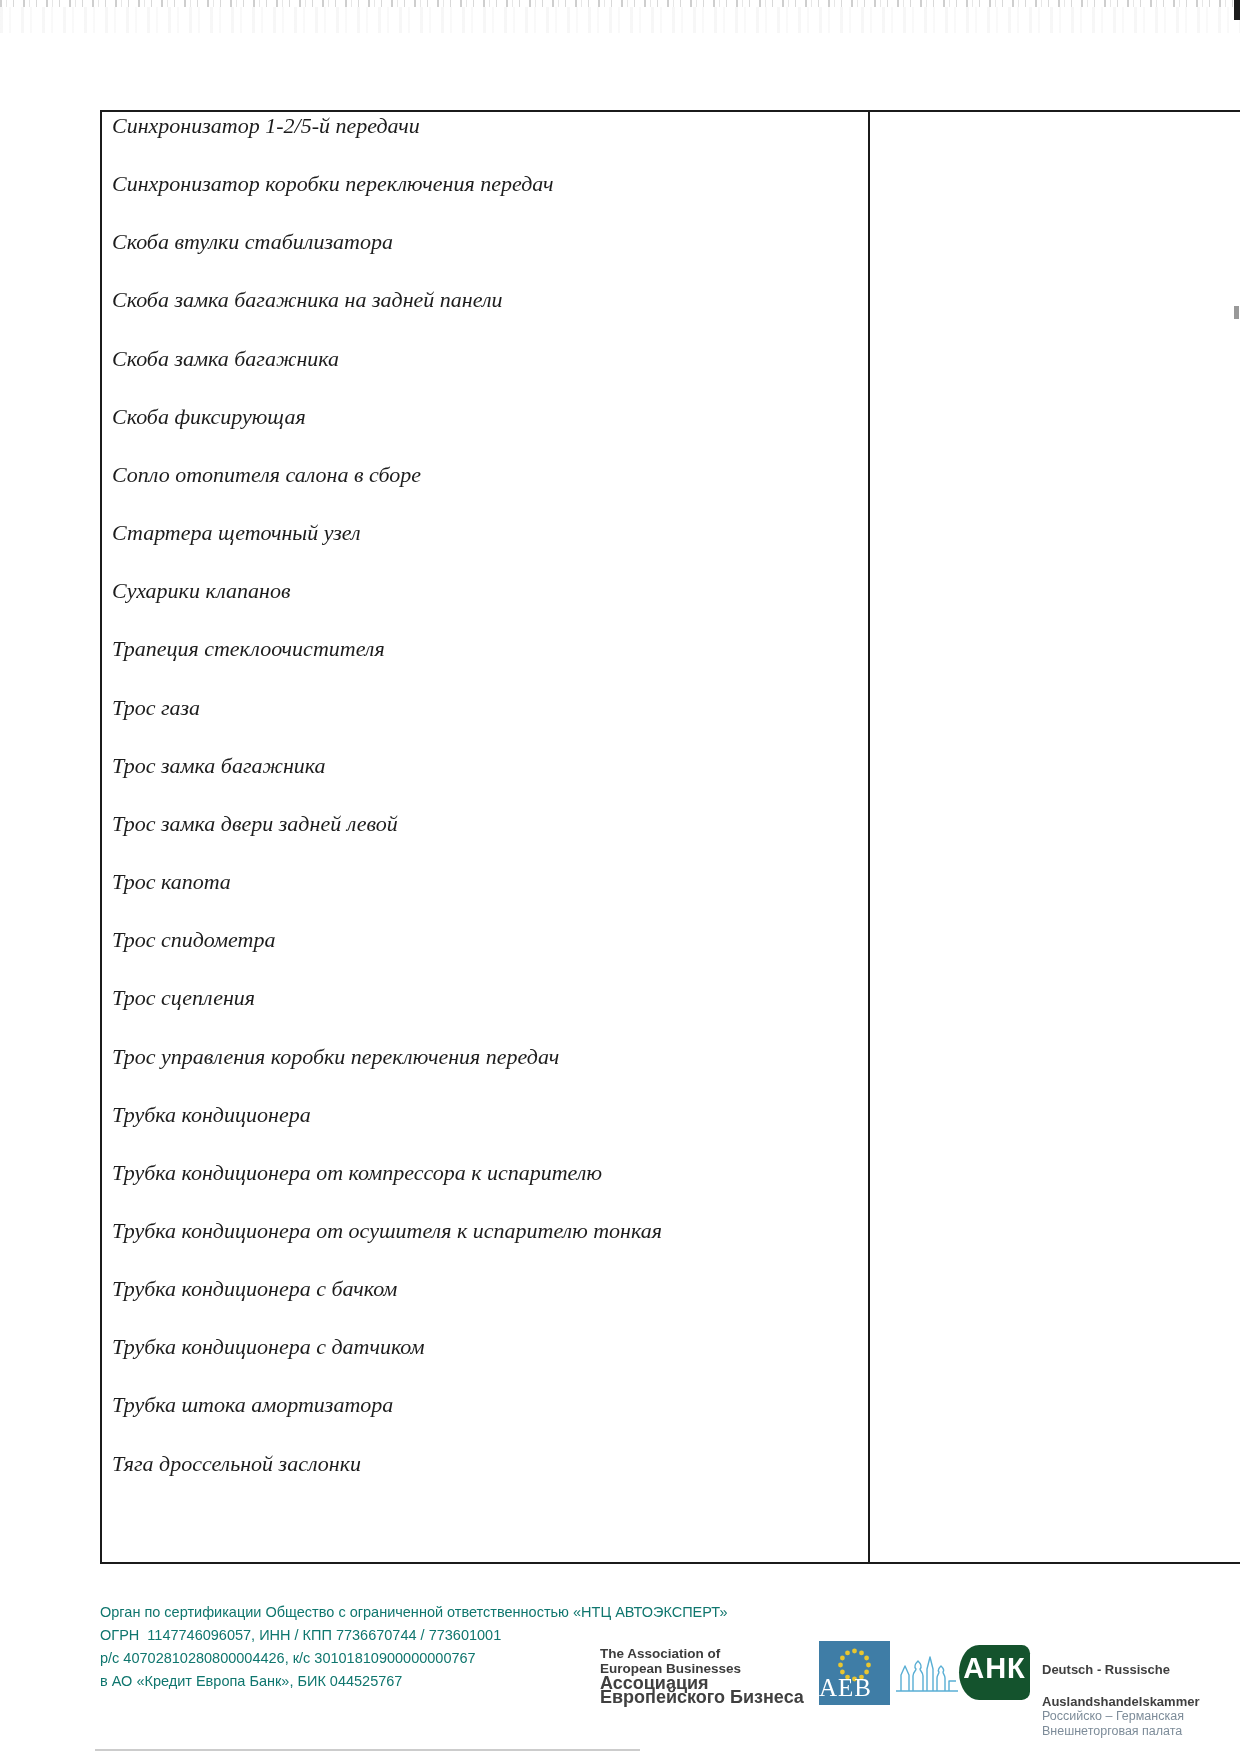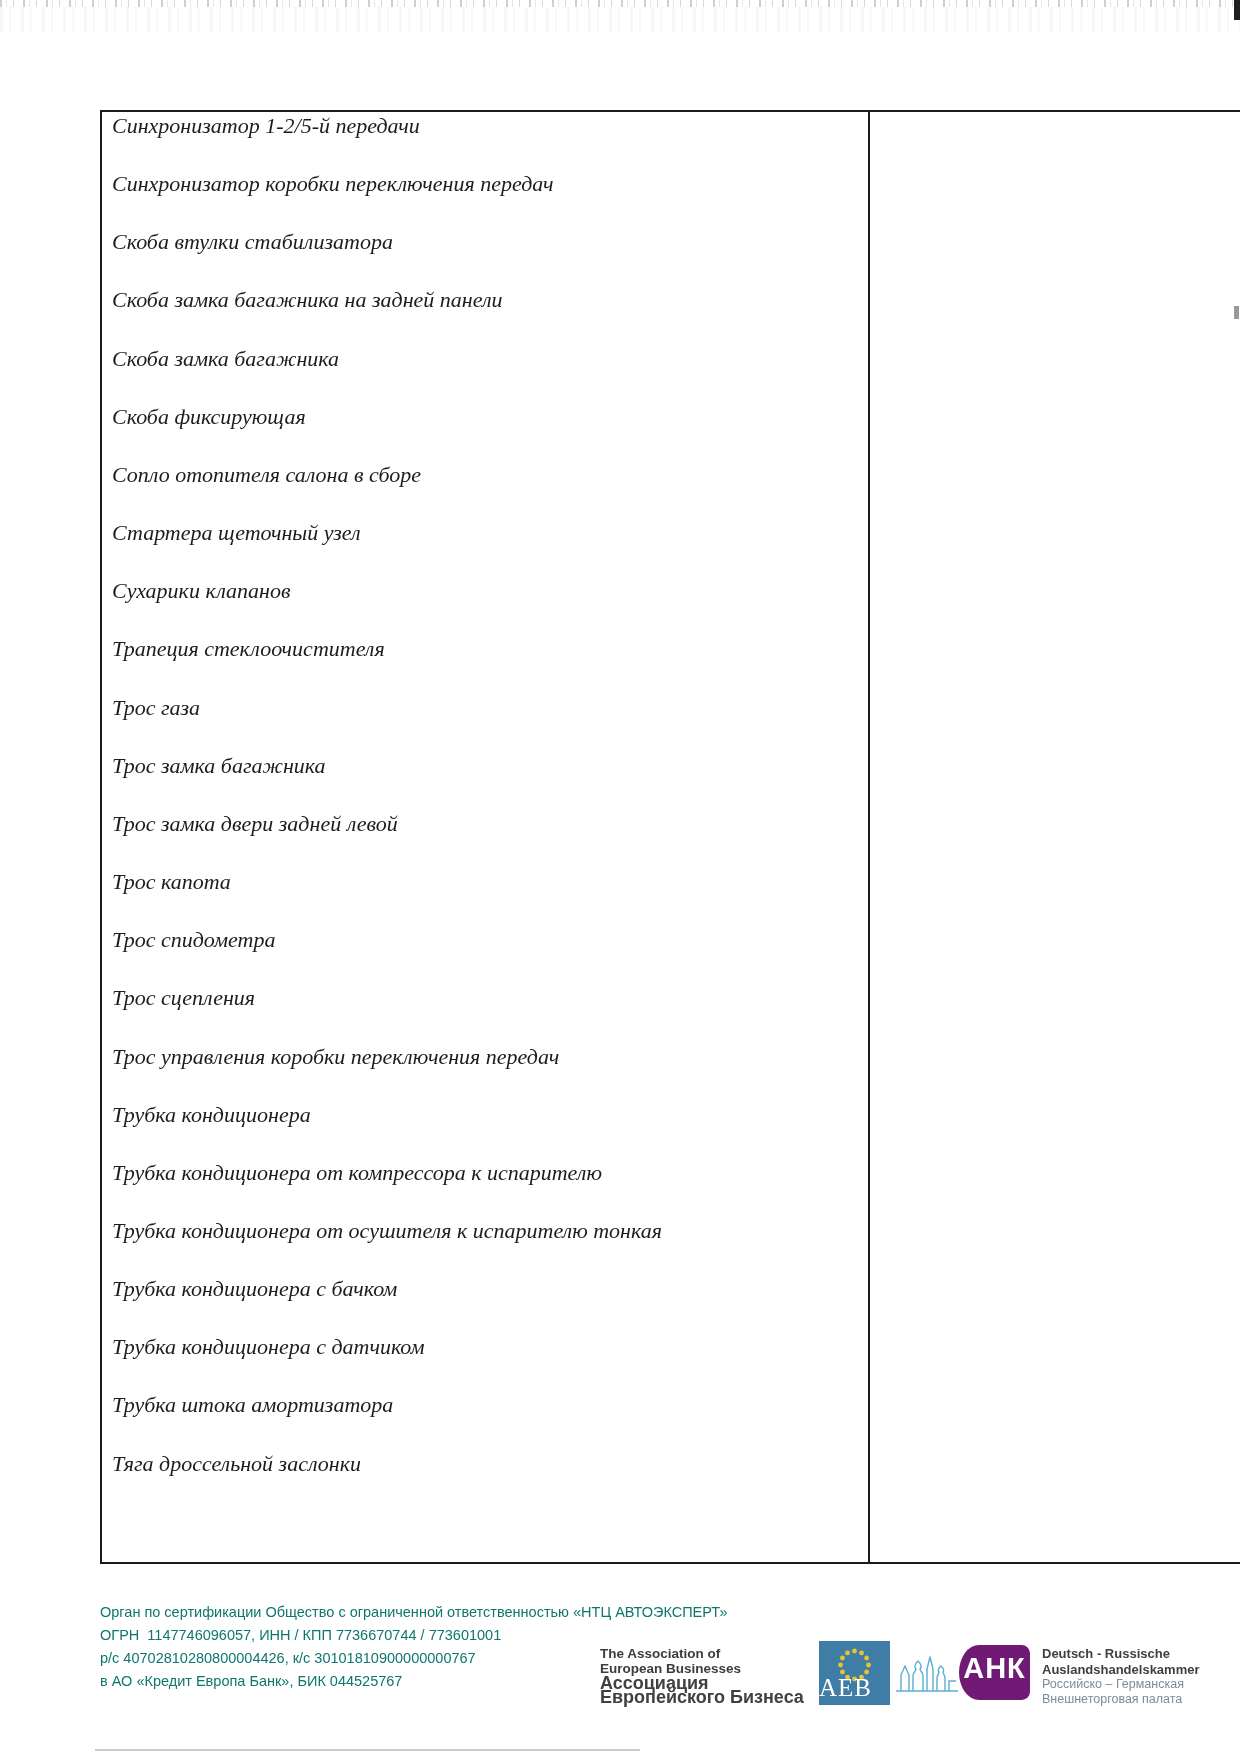--- a/index.html
+++ b/index.html
@@ -40,21 +40,21 @@
     font-family:"Liberation Serif",serif;font-size:25px;color:#ffffff;letter-spacing:1px;}
 
   
   .ahk-logo{position:absolute;left:893px;top:1645px;width:137px;height:55px;}
   .ahk-skyline{position:absolute;left:0;top:0;width:70px;height:55px;}
   .ahk-block{position:absolute;left:66px;top:0;width:71px;height:55px;
     border-radius:22px 9px 9px 22px / 30px 9px 9px 30px;}
   .ahk-acronym{position:absolute;left:0;right:0;top:7px;text-align:center;
     font-size:29px;font-weight:bold;color:#ffffff;letter-spacing:1px;}
   .ahk-caption{position:absolute;left:1042px;top:1646px;width:195px;}
-  .ahk-caption .de{font-size:13px;font-weight:bold;color:#3f3f3f;line-height:15.5px;}
+  .ahk-caption .de{font-size:13px;font-weight:bold;color:#3f3f3f;line-height:15.5px;margin-top:16px;}
   .ahk-caption .ru{font-size:12.5px;color:#7d8c99;line-height:14.5px;}
 </style>
 </head>
 <body>
 
 <div class="page">
 
   <div class="scan-noise-top"></div>
   <div class="scan-noise-top2"></div>
   <div class="scan-corner-mark"></div>
@@ -129,21 +129,21 @@
     <svg class="ahk-skyline" viewBox="0 0 70 55">
       <g fill="none" stroke="#58aed4" stroke-width="1.4" stroke-linejoin="round">
         <path d="M3,46 h62"></path>
         <path d="M8,46 V30 l4,-9 4,9 V46"></path>
         <path d="M20,46 V31 c0,-4 3,-5 3,-7 c-3,-3 1,-7 2,-8 c1,1 5,5 2,8 c0,2 3,3 3,7 V46"></path>
         <path d="M34,46 V24 l3,-12 3,12 V46"></path>
         <path d="M44,46 V33 c0,-3 2,-4 2,-6 c-2,-2 1,-5 2,-6 c1,1 4,4 2,6 c0,2 2,3 2,6 V46"></path>
         <path d="M56,46 V36 h7"></path>
       </g>
     </svg>
-    <div class="ahk-block" style="background:#701a75;">
+    <div class="ahk-block" style="background:#14532d;">
       <div class="ahk-acronym">АНК</div>
     </div>
   </div>
   <div class="ahk-caption">
     <div class="de">Deutsch - Russische</div>
     <div class="de">Auslandshandelskammer</div>
     <div class="ru">Российско – Германская</div>
     <div class="ru">Внешнеторговая палата</div>
   </div>
 

